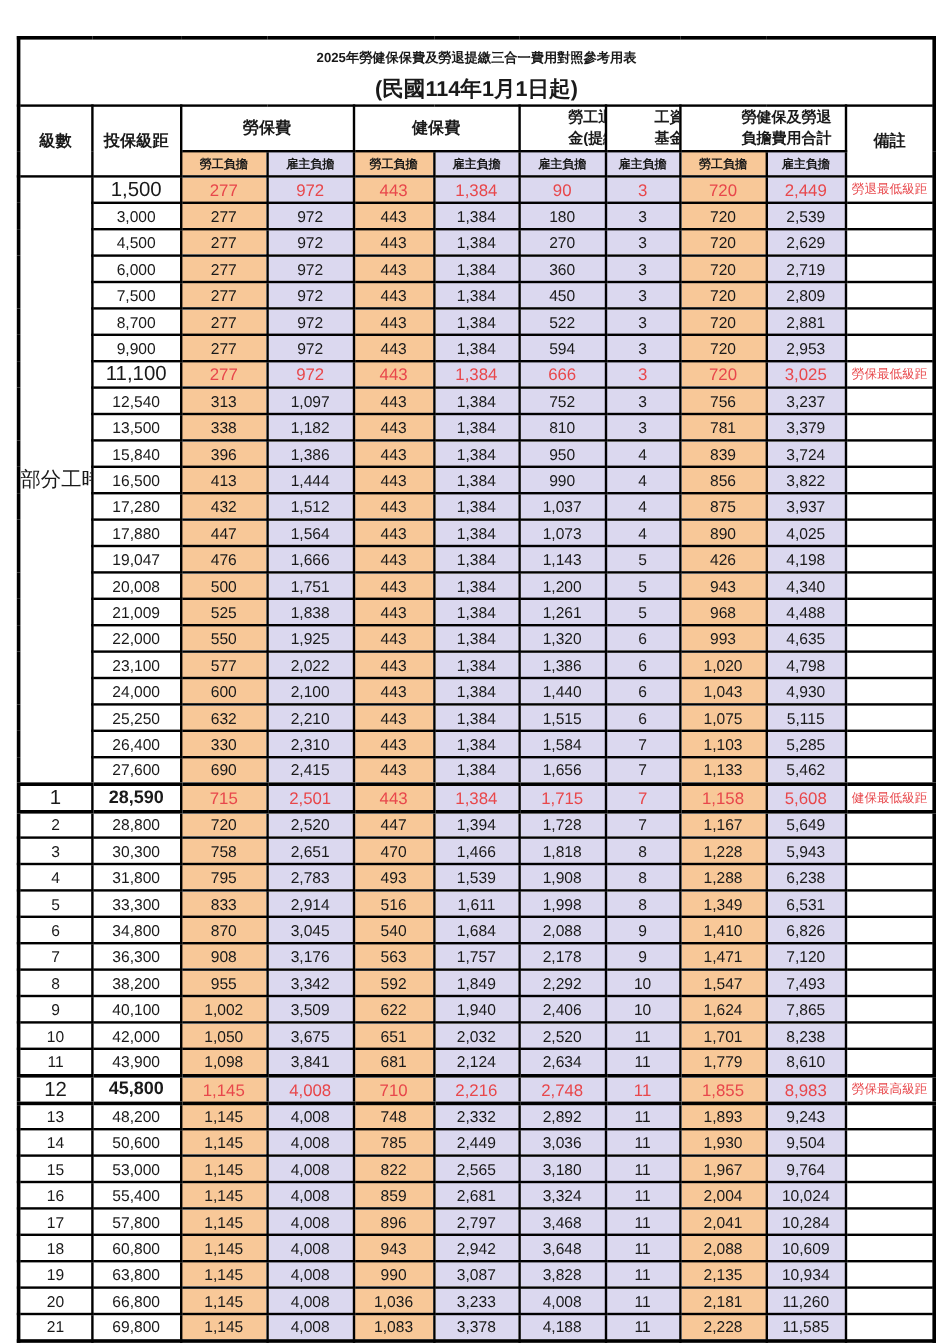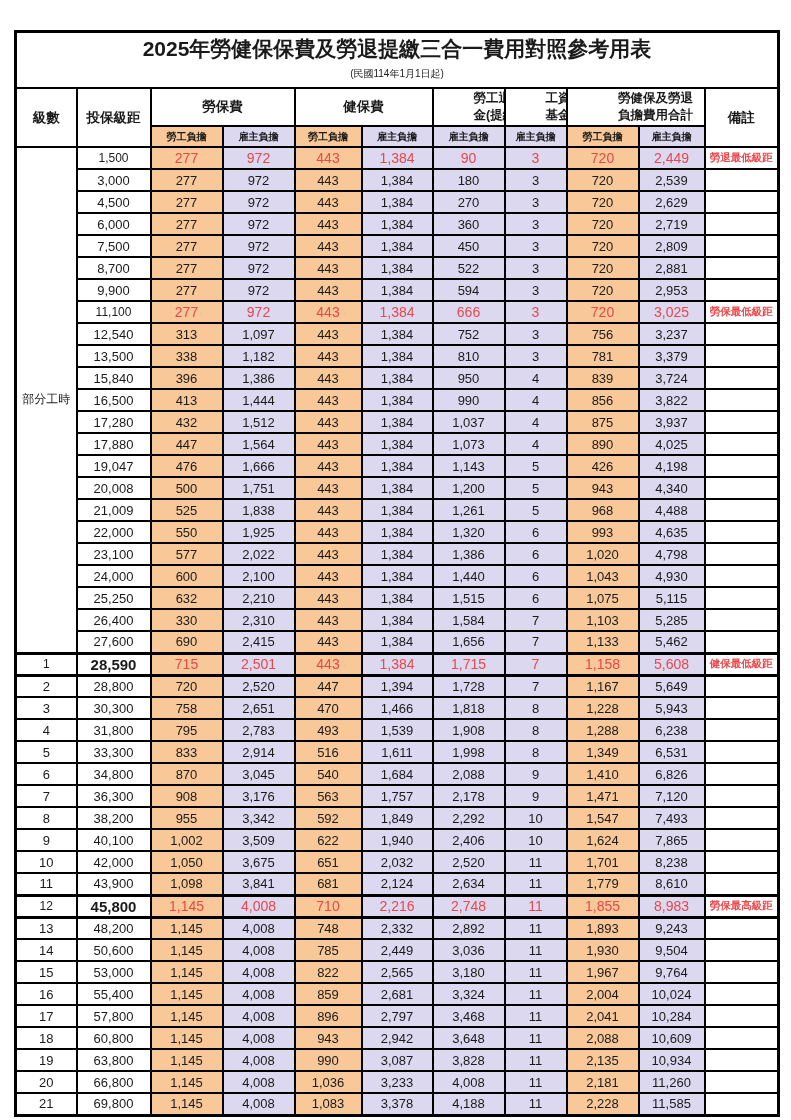--- a/index.html
+++ b/index.html
@@ -12,39 +12,39 @@
   table{
     border-collapse:collapse;table-layout:fixed;width:763px;
     border:3px solid #000;
   }
   th,td{
     border:2px solid #000;text-align:center;vertical-align:middle;
     padding:0;overflow:hidden;white-space:nowrap;
   }
   
   .title-cell{height:54px;background:#fff;}
-  .title-line1{font-size:21px;font-weight:bold;line-height:28px;}
-  .title-line2{font-size:10px;font-weight:normal;line-height:22px;}
+  .title-line1{font-size:11px;font-weight:bold;line-height:28px;}
+  .title-line2{font-size:18px;font-weight:bold;line-height:22px;}
   
   thead .grp th{height:36px;font-size:13.5px;font-weight:bold;background:#fff;}
   .two-line div{line-height:17px;font-size:12.5px;font-weight:bold;padding-left:40px;}
   thead .sub th{height:19px;font-size:10px;font-weight:bold;}
   th.emp, td.emp{background:var(--employee-bg);}
   th.er,  td.er {background:var(--employer-bg);}
   
   tbody tr{height:22px;}
   tbody td{font-size:13px;background:#fff;}
   tbody td.emp{background:var(--employee-bg);}
   tbody td.er{background:var(--employer-bg);}
   td.level{font-size:13px;}
   td.bracket{font-size:13px;}
   td.bracket.bold{font-weight:bold;font-size:15px;}
-  td.remark{font-size:10.5px;font-weight:bold;color:var(--highlight-red);}
+  td.remark{font-size:10.5px;font-weight:normal;color:var(--highlight-red);}
   tr.red td{color:var(--highlight-red);font-size:14px;}
-  tr.red td.level, tr.red td.bracket{color:#1a1a1a;font-size:12px;}
+  tr.red td.level, tr.red td.bracket{color:#1a1a1a;font-size:17px;}
   tr.red td.bracket.bold{font-size:15px;}
   tr.red td.remark{font-size:10.5px;}
   tr.thick td{border-top-width:3px;border-bottom-width:3px;}
 </style>
 </head>
 <body>
 
 <div class="sheet">
   <table>
     <colgroup>

